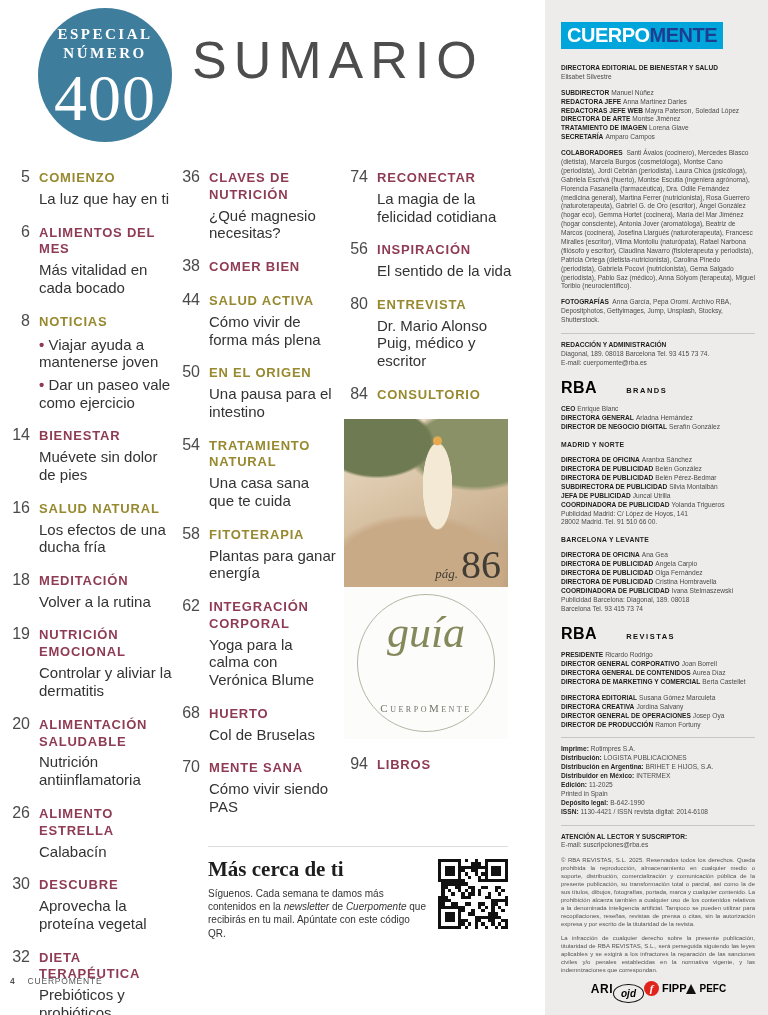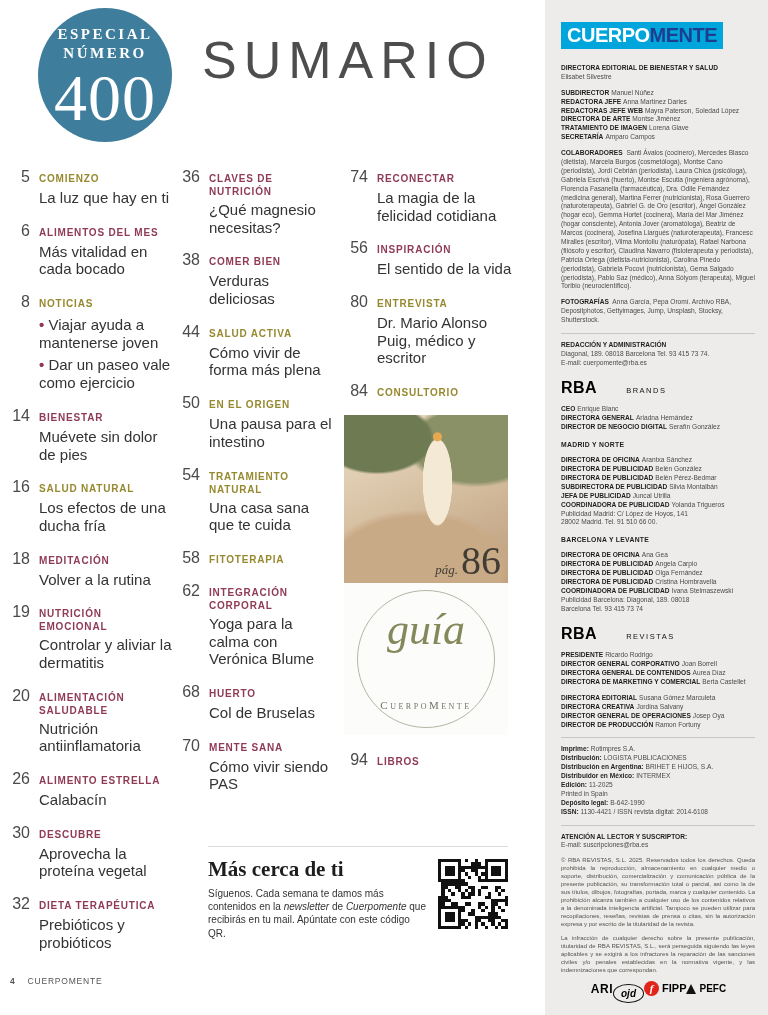--- a/index.html
+++ b/index.html
@@ -5,30 +5,30 @@
   html,body{margin:0;padding:0;}
   body{width:768px;height:1015px;position:relative;background:#ffffff;font-family:"Liberation Sans",sans-serif;color:#333;overflow:hidden;}
   .page{position:absolute;inset:0;}
 
   
   .main{position:absolute;left:0;top:0;width:545px;height:100%;}
   .badge{position:absolute;left:38px;top:8px;width:134px;height:134px;border-radius:50%;background:#3f7d9c;color:#fff;text-align:center;font-family:"Liberation Serif",serif;}
   .badge-l1{font-size:15px;font-weight:bold;letter-spacing:2.5px;line-height:1.25;}
   .badge-l1.first{margin-top:17px;}
   .badge-num{font-size:66px;line-height:1.02;letter-spacing:1px;margin-top:1px;}
-  .sumario{position:absolute;left:202px;top:30px;margin:0;font-size:52px;font-weight:400;letter-spacing:7px;color:#4d4d4d;}
+  .sumario{position:absolute;left:192px;top:30px;margin:0;font-size:52px;font-weight:400;letter-spacing:7px;color:#4d4d4d;}
 
   .toc-col{position:absolute;top:168px;}
   .c1{left:6px;width:166px;}
   .c2{left:176px;width:160px;}
   .c3{left:344px;width:168px;}
   .toc-item{margin-bottom:15px;}
   .toc-head{display:flex;align-items:baseline;}
   .toc-num{width:24px;text-align:right;margin-right:9px;font-size:16px;color:#4a4a4a;flex:none;}
-  .toc-cat{flex:1;font-size:10px;font-weight:bold;letter-spacing:0.8px;line-height:1.3;text-transform:uppercase;}
+  .toc-cat{flex:1;font-size:13px;font-weight:bold;letter-spacing:0.8px;line-height:1.3;text-transform:uppercase;}
   .cat-olive{color:#97892f;}
   .cat-plum{color:#8f3b55;}
   .toc-title{margin-left:33px;margin-top:3px;font-size:15px;line-height:1.18;color:#333;}
   .toc-bullet-line{margin-left:33px;margin-top:5px;font-size:15px;line-height:1.18;color:#333;}
   .bullet-dot{color:#8f3b55;font-weight:bold;}
 
   
   .guide{width:164px;margin:12px 0 16px 0;}
   .guide-photo{height:168px;position:relative;
     background:
@@ -62,21 +62,21 @@
   .cm-logo .cuerpo{color:#ffffff;}
   .cm-logo .mente{color:#1d3e8f;}
   .ms-block{margin-top:7px;}
   .ms-role{font-weight:bold;color:#1e1e1e;margin-right:2px;}
   .ms-name{color:#4a4a4a;}
   .ms-line{margin:0;}
   .city{font-weight:bold;color:#1e1e1e;margin-top:8px;font-size:6.8px;letter-spacing:0.3px;}
   .sep{border-top:1px solid #c8c6c2;margin:8px 0 6px;}
   .rba-row{display:flex;align-items:baseline;margin:9px 0 2px;}
   .rba{font-size:16px;font-weight:900;color:#000;letter-spacing:0.5px;}
-  .rba-sub{font-size:7.5px;font-weight:normal;color:#111;margin-left:4px;letter-spacing:1.5px;padding-left:25px;}
+  .rba-sub{font-size:7.5px;font-weight:bold;color:#111;margin-left:4px;letter-spacing:1.5px;padding-left:25px;}
   .legal{margin:7px 0 0;font-size:6px;line-height:1.32;color:#55524e;text-align:justify;}
   .logo-row{position:absolute;left:16px;right:12px;bottom:12px;display:flex;align-items:center;justify-content:center;}
   .flogo{color:#000;font-weight:bold;}
   .ari{font-size:12px;font-weight:900;letter-spacing:0.5px;}
   .ojd{font-size:10px;font-style:italic;border:1.5px solid #111;border-radius:50%;padding:2px 7px;margin-top:9px;}
   .fipp{display:flex;align-items:center;gap:3px;font-size:11px;}
   .fipp-f{width:15px;height:15px;border-radius:50%;background:#e2231a;color:#fff;display:flex;align-items:center;justify-content:center;font-family:"Liberation Serif",serif;font-style:italic;font-size:11px;}
   .pefc{display:flex;align-items:center;gap:3px;font-size:10px;}
   .tree{width:0;height:0;border-left:5px solid transparent;border-right:5px solid transparent;border-bottom:10px solid #111;display:inline-block;}
 </style>
@@ -181,21 +181,20 @@
             <span class="toc-num">36</span>
             <span class="toc-cat cat-plum">CLAVES DE NUTRICIÓN</span>
           </div>
           <div class="toc-title">¿Qué magnesio necesitas?</div>
         </div>
         <div class="toc-item">
           <div class="toc-head">
             <span class="toc-num">38</span>
             <span class="toc-cat cat-plum">COMER BIEN</span>
           </div>
-          <div class="toc-title">Verduras deliciosas</div>
         </div>
         <div class="toc-item">
           <div class="toc-head">
             <span class="toc-num">44</span>
             <span class="toc-cat cat-olive">SALUD ACTIVA</span>
           </div>
           <div class="toc-title">Cómo vivir de forma más plena</div>
         </div>
         <div class="toc-item">
           <div class="toc-head">
@@ -209,20 +208,21 @@
             <span class="toc-num">54</span>
             <span class="toc-cat cat-olive">TRATAMIENTO NATURAL</span>
           </div>
           <div class="toc-title">Una casa sana que te cuida</div>
         </div>
         <div class="toc-item">
           <div class="toc-head">
             <span class="toc-num">58</span>
             <span class="toc-cat cat-olive">FITOTERAPIA</span>
           </div>
+          <div class="toc-title">Plantas para ganar energía</div>
         </div>
         <div class="toc-item">
           <div class="toc-head">
             <span class="toc-num">62</span>
             <span class="toc-cat cat-plum">INTEGRACIÓN CORPORAL</span>
           </div>
           <div class="toc-title">Yoga para la calma con Verónica Blume</div>
         </div>
         <div class="toc-item">
           <div class="toc-head">

